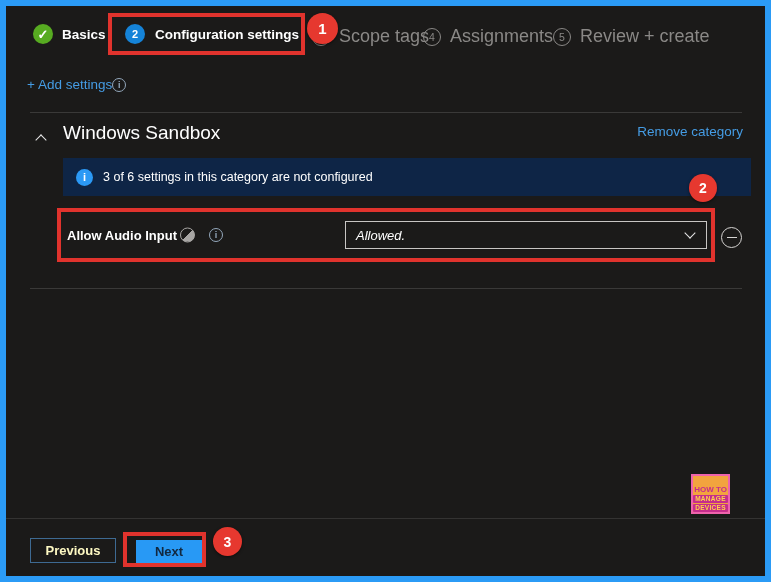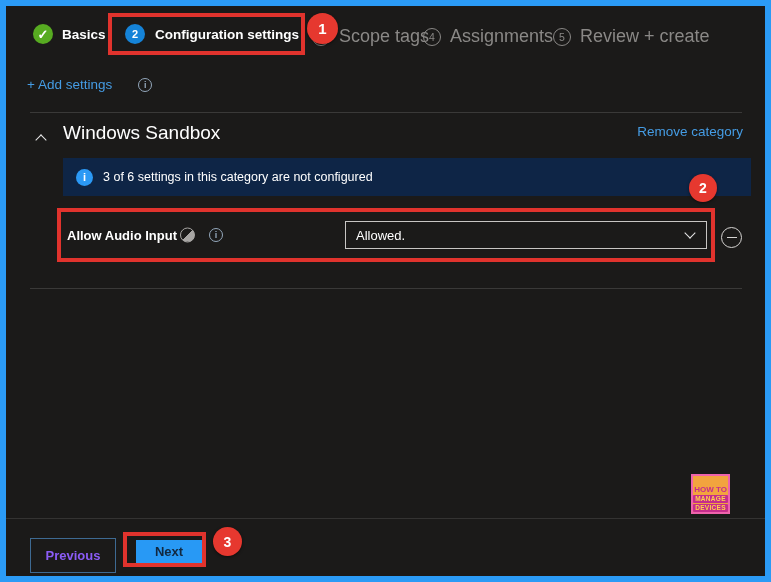--- a/index.html
+++ b/index.html
@@ -28,21 +28,21 @@
   .step-assign { left:417px; }
   .step-review { left:547px; }
 
   .ann-badge { background:#e6382f; color:#fff; font-weight:bold; z-index:5;
                box-shadow:0 1px 3px rgba(0,0,0,.5); }
   .badge-1 { left:301px; top:7px; width:31px; height:31px; font-size:15px; }
   .badge-2 { left:683px; top:168px; width:28px; height:28px; font-size:14px; }
   .badge-3 { left:207px; top:521px; width:29px; height:29px; font-size:14px; }
 
   
-  .add-settings { left:21px; top:71px; gap:26px; color:#459ce4; font-size:13.5px; cursor:pointer; }
+  .add-settings { left:21px; top:71px; gap:0; color:#459ce4; font-size:13.5px; cursor:pointer; }
   .info-ring { width:14px; height:14px; border:1px solid #93a7bb; color:#93a7bb; font-size:9px; font-weight:bold; }
 
   .divider { height:1px; background:#3a3938; }
   .div-top { left:24px; top:106px; width:712px; }
   .div-mid { left:24px; top:282px; width:712px; }
   .div-footer { left:0; top:512px; width:759px; background:#343332; }
 
   
   .chev { width:8px; height:8px; border-right:1.6px solid #e8e8e8; border-bottom:1.6px solid #e8e8e8; display:inline-block; }
   .chev-up { transform:rotate(-135deg); }
@@ -58,29 +58,29 @@
 
   
   .ann-box-2 { left:51px; top:202px; width:658px; height:54px; }
   .set-label { left:6px; top:50%; transform:translateY(-50%); color:#fff; font-size:13px; font-weight:bold; }
   .half-ico { left:119px; top:50%; transform:translateY(-50%); width:15px; height:15px;
               border:1px solid #a8a6a4; border-radius:50%;
               background:linear-gradient(135deg, transparent 49%, #a8a6a4 50%); }
   .set-info { left:148px; top:50%; transform:translateY(-50%); }
   .dropdown { left:284px; top:50%; transform:translateY(-50%); width:362px; height:28px;
               border:1px solid #c8c6c4; background:#1b1a19; display:flex; align-items:center;
-              justify-content:space-between; padding:0 12px 0 10px; cursor:pointer; }
+              justify-content:space-between; padding:0 12px 0 10px; cursor:pointer;font-style:italic; }
   .dd-value { color:#fff; font-size:13px; }
   .minus-btn { left:715px; top:221px; width:21px; height:21px; border:1.6px solid #d6d4d2;
                border-radius:50%; display:flex; align-items:center; justify-content:center; cursor:pointer; }
   .minus-bar { width:10px; height:1.6px; background:#d6d4d2; }
 
   
   .btn { display:flex; align-items:center; justify-content:center; font-size:13px; font-weight:bold; cursor:pointer; }
-  .btn-prev { left:24px; top:532px; width:86px; height:35px; border:1px solid #3e6a92; color:#8b5cf6; background:transparent; }
+  .btn-prev { left:24px; top:532px; width:86px; height:25px; border:1px solid #3e6a92; color:#fef9c3; background:transparent; }
   .ann-box-3 { left:117px; top:526px; width:83px; height:35px; display:flex; align-items:flex-end; justify-content:center; }
   .btn-next { width:67px; height:23px; background:#2899f5; color:#12283f; }
 
   
   .logo { left:685px; top:468px; width:39px; height:40px; background:#f2a43e; border:2px solid #ef63ac;
           display:flex; flex-direction:column; align-items:center; justify-content:flex-end; gap:1px; }
   .logo-top { color:#c62d8c; font-size:8px; font-weight:bold; line-height:9px; }
   .logo-bar { background:#c62d8c; color:#ffd348; font-size:6.5px; font-weight:bold; line-height:8px;
               padding:0 2px; border-radius:1px; letter-spacing:.3px; }
 </style>

